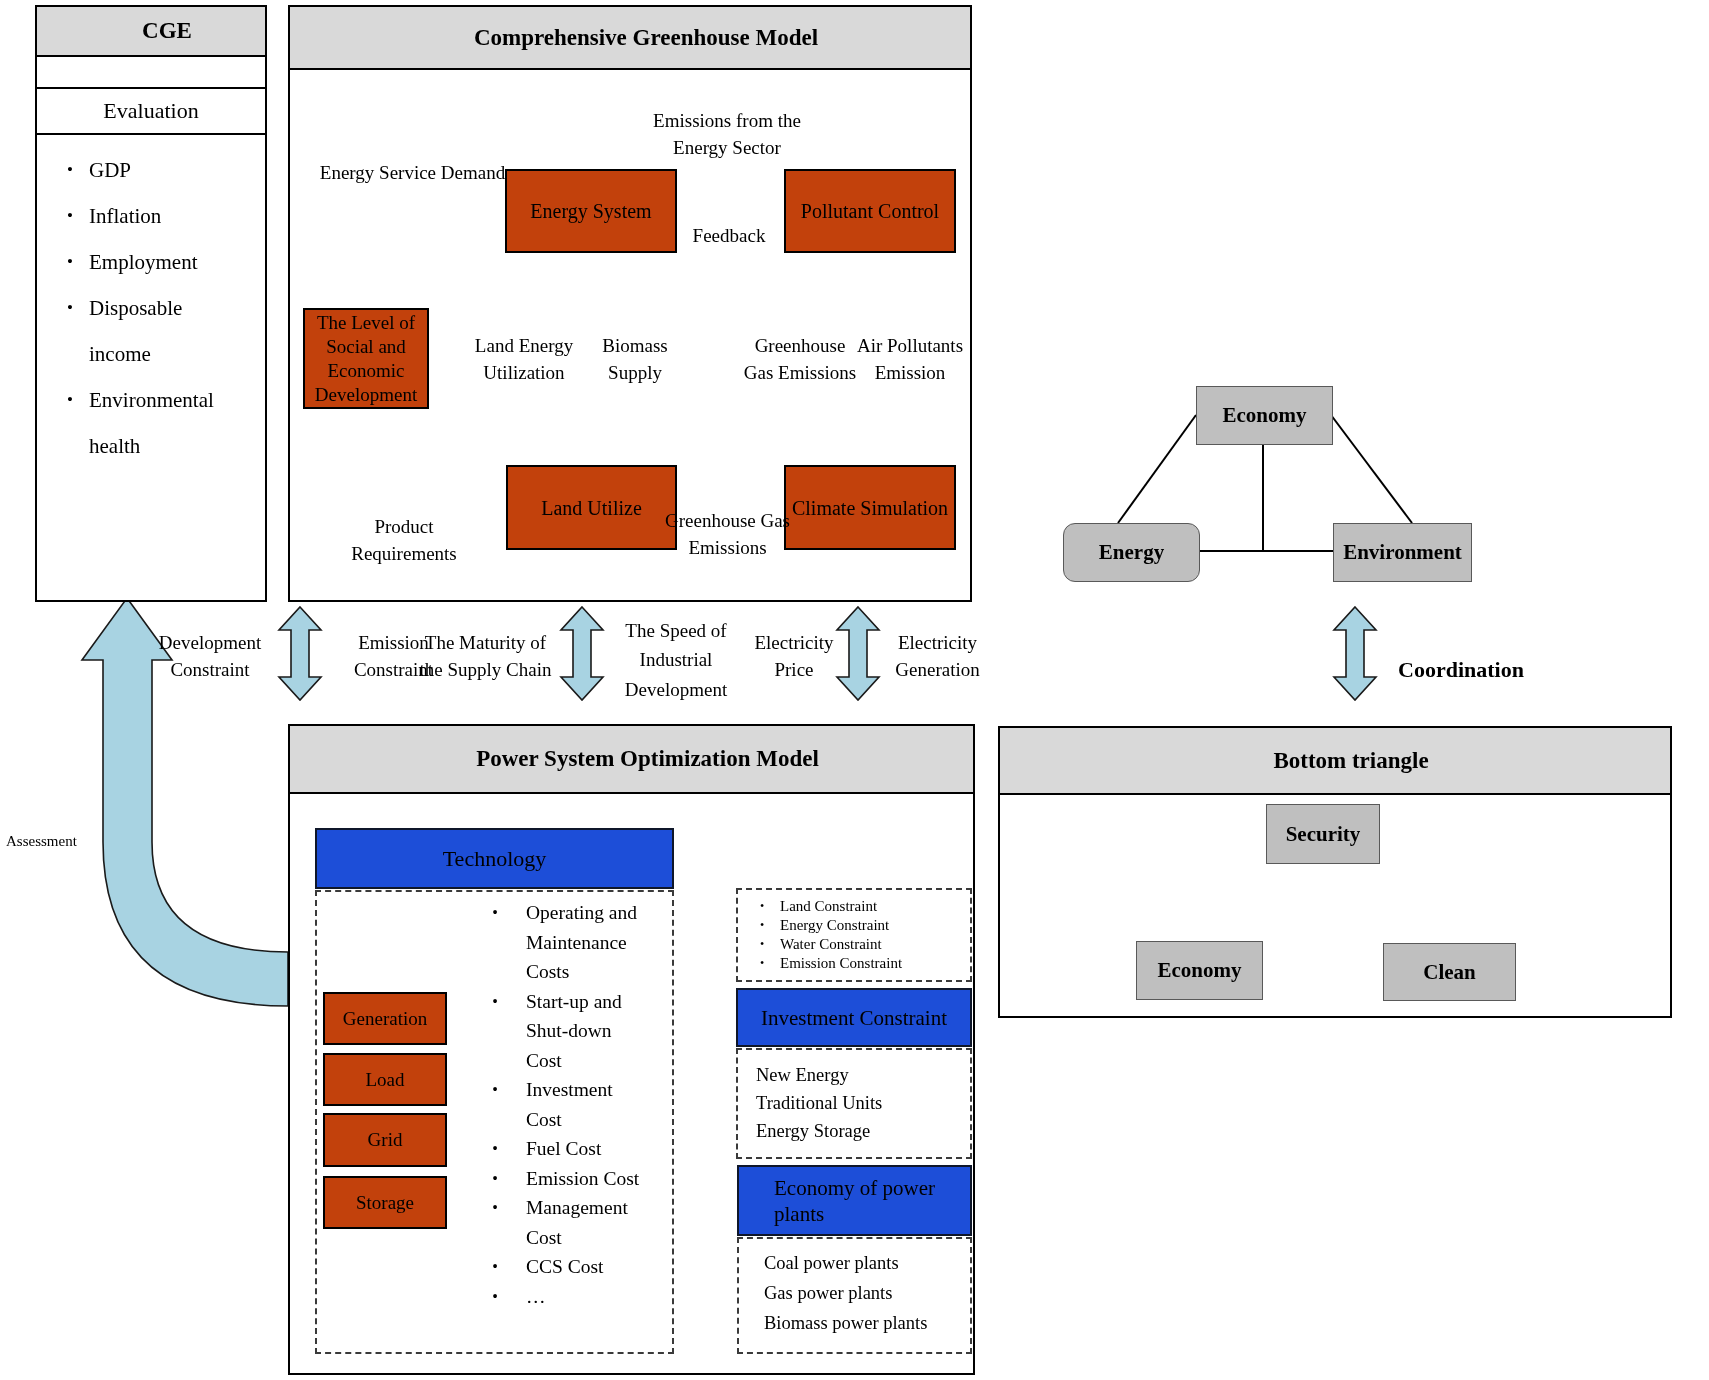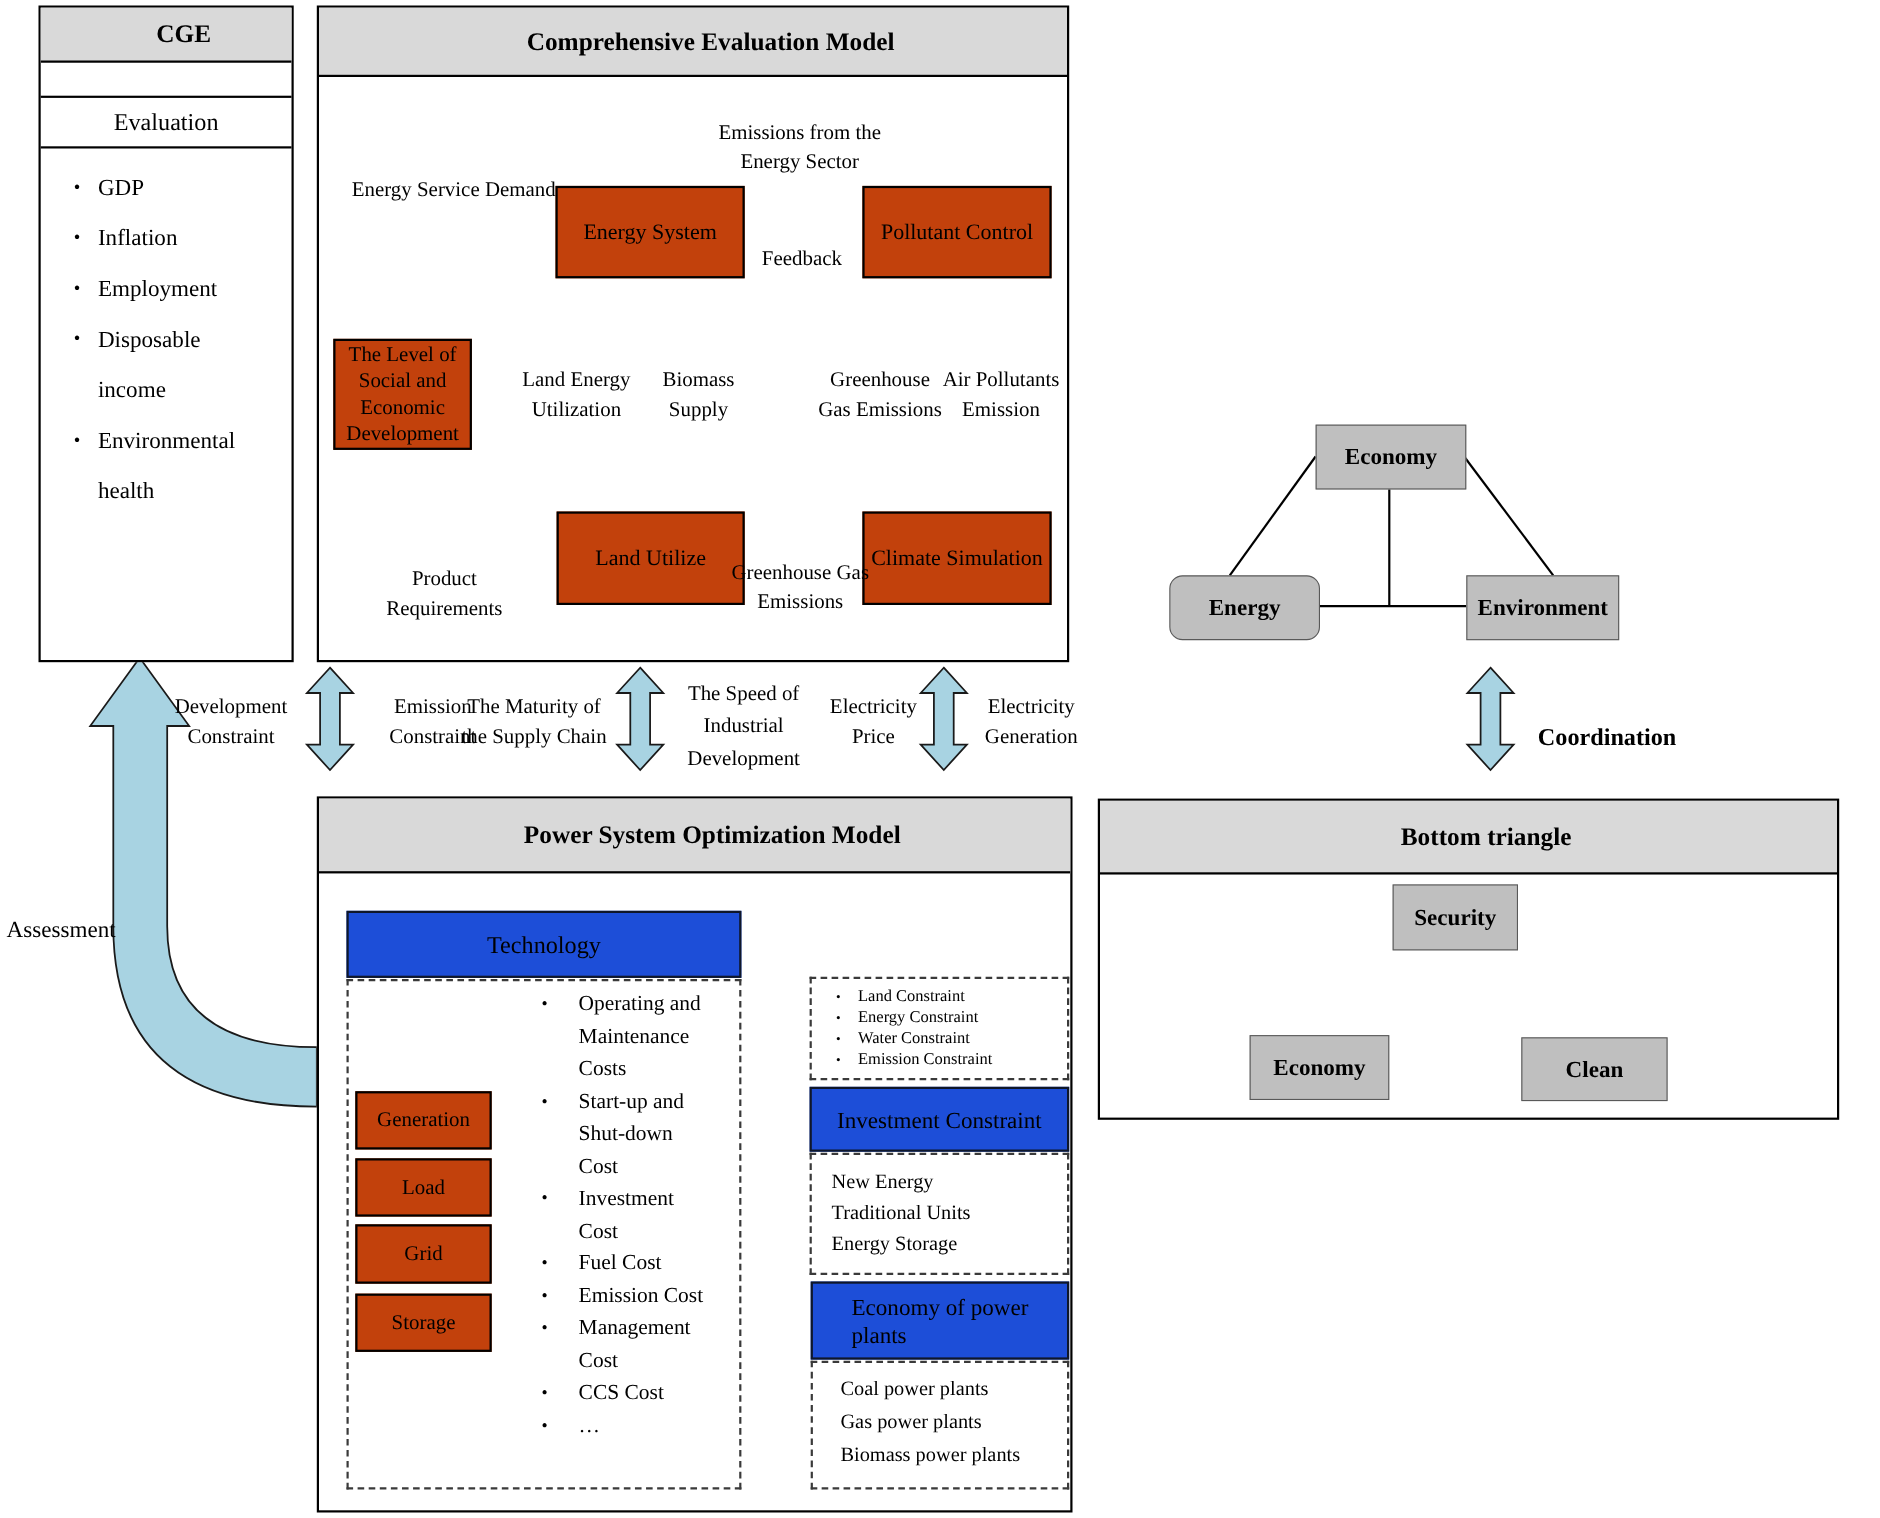--- a/index.html
+++ b/index.html
@@ -123,21 +123,21 @@
       <div class="bul-item cge-item">
         <span class="bul-dot">•</span>
         <span class="bul-text">Environmental
 health</span>
       </div>
     </div>
   </div>
 
   <div class="panel" style="left:288px;top:5px;width:680px;height:593px;">
     <div class="panel-header" style="height:61px;">
-      <span>Comprehensive Evaluation Model</span>
+      <span>Comprehensive Greenhouse Model</span>
     </div>
   </div>
 
   <div class="fbox" style="left:505px;top:169px;width:168px;height:80px;">
     <span>Energy System</span>
   </div>
   <div class="fbox" style="left:784px;top:169px;width:168px;height:80px;">
     <span>Pollutant Control</span>
   </div>
   <div class="fbox" style="left:303px;top:308px;width:122px;height:97px;font-size:19px;">
@@ -309,15 +309,15 @@
   <div class="lbl" style="left:413px;top:630px;width:145px;">The Maturity of
 the Supply Chain</div>
   <div class="lbl" style="left:606px;top:616px;width:140px;line-height:1.55;">The Speed of
 Industrial
 Development</div>
   <div class="lbl" style="left:738px;top:630px;width:112px;">Electricity
 Price</div>
   <div class="lbl" style="left:880px;top:630px;width:115px;">Electricity
 Generation</div>
   <div class="lbl" style="left:1398px;top:655px;width:180px;font-weight:bold;font-size:22px;text-align:left;">Coordination</div>
-  <div class="lbl" style="left:2px;top:831px;width:114px;font-size:21px;text-align:left;padding-left:4px;">Assessment</div>
+  <div class="lbl" style="left:2px;top:831px;width:114px;font-size:15px;text-align:left;padding-left:4px;">Assessment</div>
 
 </div>
 
 </body></html>

